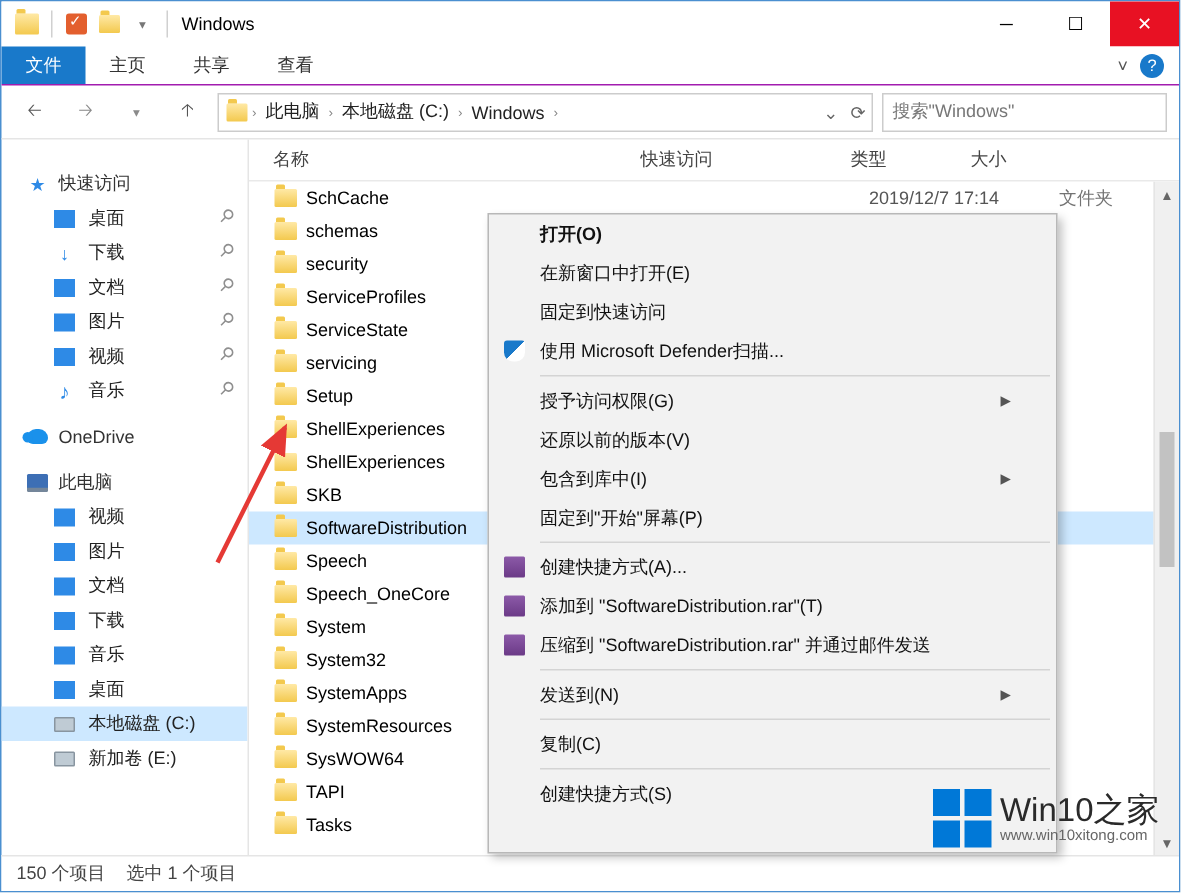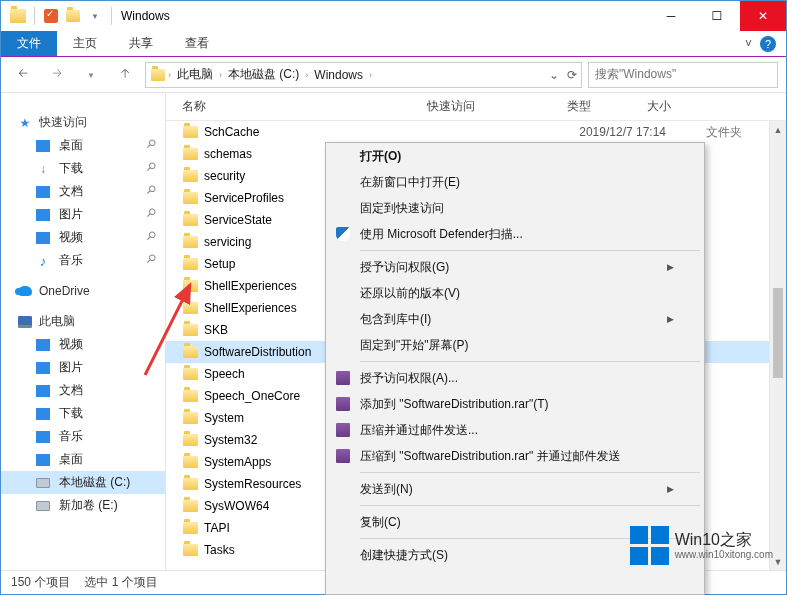--- a/index.html
+++ b/index.html
@@ -57,21 +57,21 @@
 .ctx-item{height:26px;display:flex;align-items:center;padding:0 30px 0 34px;position:relative;color:#111}
 .ctx-item.bold{font-weight:700}
 .ctx-item .arr{margin-left:auto;color:#555;font-size:9px}
 .ctx-sep{height:1px;background:#d4d4d4;margin:3px 4px 3px 34px}
 .ctx-ico{position:absolute;left:9px;width:16px;height:16px;display:flex;align-items:center;justify-content:center}
 .arrow-svg{position:absolute;left:135px;top:275px;z-index:9;pointer-events:none}
 .logo{position:absolute;right:14px;bottom:30px;z-index:20;display:flex;align-items:center;gap:6px}
 .logo-grid{display:grid;grid-template-columns:18px 18px;grid-template-rows:18px 18px;gap:3px}
 .logo-grid div{background:#0078d7}
 .logo-txt{display:flex;flex-direction:column;line-height:1.1}
-.logo-main{font-size:16px;color:#2a2a2a;font-weight:500}
+.logo-main{font-size:22px;color:#2a2a2a;font-weight:500}
 .logo-sub{font-size:10px;color:#666}
 .od{width:14px;height:10px;background:#1a91eb;border-radius:6px 6px 4px 4px;position:relative}
 .od::before{content:"";position:absolute;left:-3px;top:2px;width:7px;height:7px;background:#1a91eb;border-radius:50%}
 .disk{width:14px;height:10px;background:#bfcbd4;border:1px solid #8895a0;border-radius:1px}
 .pc{width:14px;height:12px;background:#3d6fb5;border-radius:1px;border-bottom:3px solid #74869a}
 .blue-sq{width:14px;height:12px;background:#2e8ae6}
 .music{color:#2e8ae6;font-size:14px}
 .down-arr{color:#2e8ae6;font-weight:bold}
 .shield{width:14px;height:14px;background:linear-gradient(135deg,#1979ca 50%,#fff 50%);border-radius:2px 2px 6px 6px}
 .rar{width:14px;height:14px;background:linear-gradient(#8c5aa8,#6b3a87);border-radius:1px}
@@ -440,35 +440,28 @@
     </div>
     <div class="ctx-item  ">
       <span>固定到"开始"屏幕(P)</span>
 
     </div>
     <div class="ctx-sep"></div>
     <div class="ctx-item  ">
       <span class="ctx-ico">
         <span class="rar"></span>
       </span>
-      <span>授予访问权限(A)...</span>
+      <span>创建快捷方式(A)...</span>
 
     </div>
     <div class="ctx-item  ">
       <span class="ctx-ico">
         <span class="rar"></span>
       </span>
       <span>添加到 "SoftwareDistribution.rar"(T)</span>
-
-    </div>
-    <div class="ctx-item  ">
-      <span class="ctx-ico">
-        <span class="rar"></span>
-      </span>
-      <span>压缩并通过邮件发送...</span>
 
     </div>
     <div class="ctx-item  ">
       <span class="ctx-ico">
         <span class="rar"></span>
       </span>
       <span>压缩到 "SoftwareDistribution.rar" 并通过邮件发送</span>
 
     </div>
     <div class="ctx-sep"></div>

